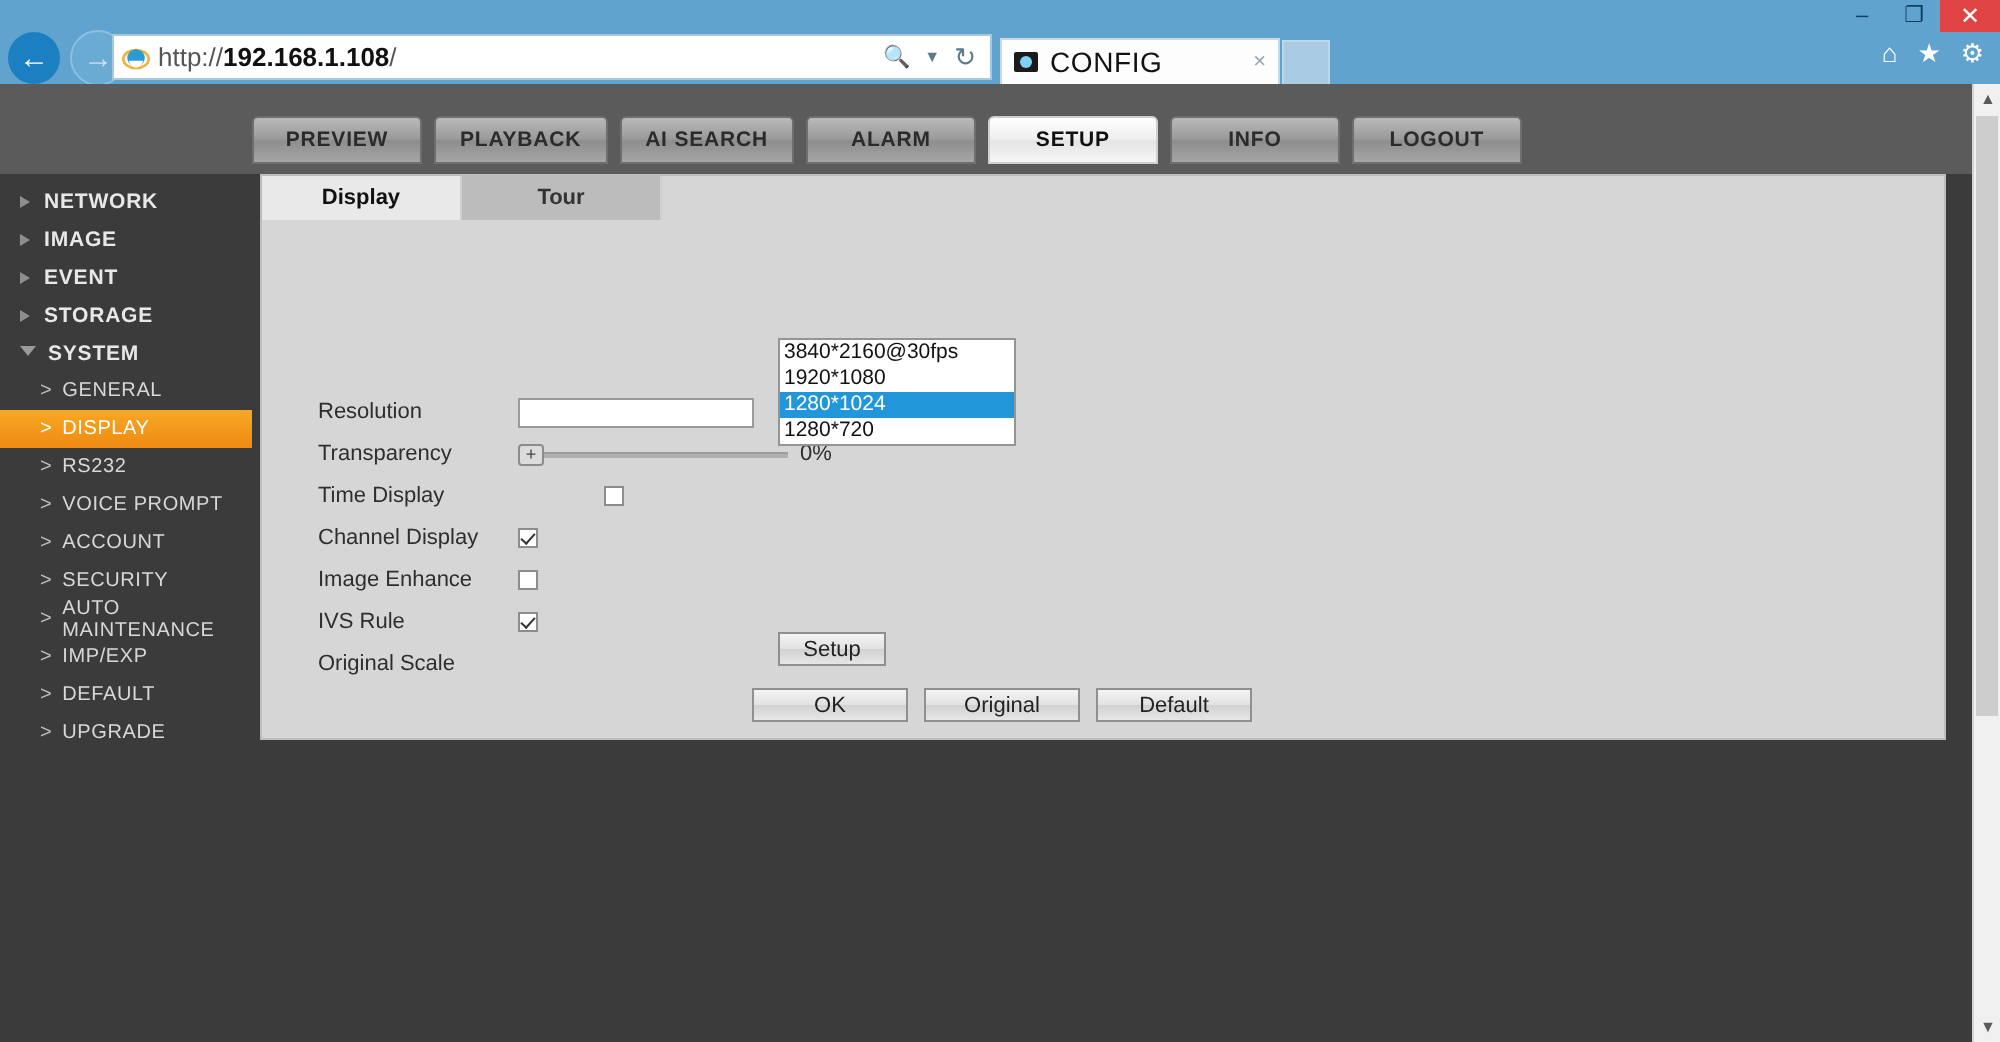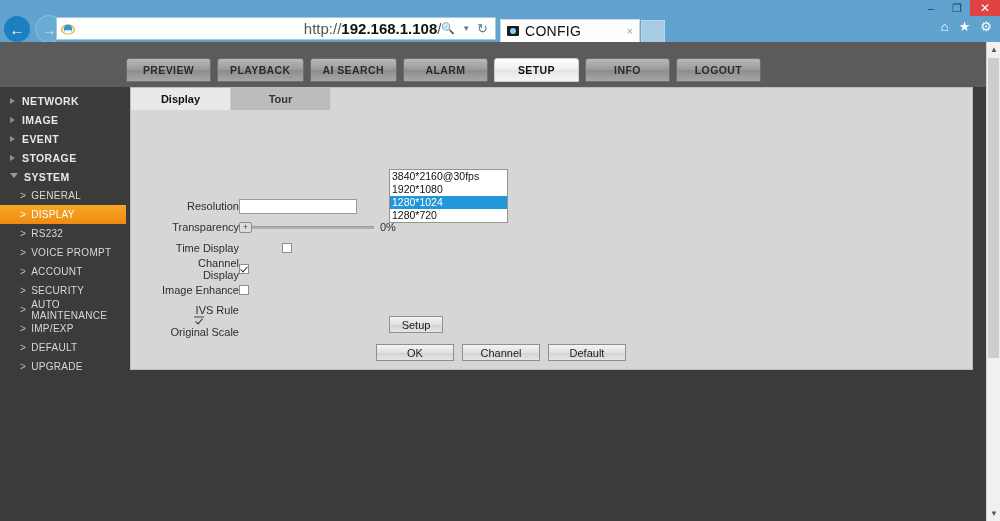--- a/index.html
+++ b/index.html
@@ -13,21 +13,21 @@
   .ie-chrome{position:absolute;left:0;top:0;width:1000px;height:42px;background:#61a3cf;}
   .win-ctrls{position:absolute;right:0;top:0;height:16px;display:flex;align-items:stretch;}
   .win-btn{width:26px;display:flex;align-items:center;justify-content:center;color:#12405e;font-size:11px;line-height:1;}
   .win-btn.close{background:#e04343;color:#fff;width:30px;font-size:12px;}
   .navbtns{position:absolute;left:4px;top:15px;display:flex;align-items:center;}
   .navcirc{width:26px;height:26px;border-radius:50%;display:flex;align-items:center;justify-content:center;font-size:15px;}
   .navcirc.back{background:#1c7fc2;color:#fff;font-weight:bold;}
   .navcirc.fwd{background:#6aabd4;color:#cfe3f1;border:1px solid #8cc0e0;}
   .urlbar{position:absolute;left:56px;top:17px;width:440px;height:23px;background:#fff;border:1px solid #a8c8dc;display:flex;align-items:center;padding:0 4px;box-sizing:border-box;}
   .url-fav{width:14px;height:14px;margin-right:4px;display:block;}
-  .url-text{font-size:15px;color:#555;flex:1;white-space:nowrap;overflow:hidden;text-align:right;}
+  .url-text{font-size:13px;color:#555;flex:1;white-space:nowrap;overflow:hidden;}
   .url-text b{color:#111;font-weight:bold;}
   .url-right{display:flex;align-items:center;gap:7px;color:#5c7c8d;font-size:11px;padding-right:3px;}
   .tabstrip{position:absolute;left:500px;top:19px;display:flex;align-items:flex-end;}
   .tab{width:140px;height:23px;background:#fdfdfd;border:1px solid #c9d8e2;border-bottom:none;display:flex;align-items:center;padding:0 6px;box-sizing:border-box;}
   .tab-ico{width:12px;height:10px;background:#1b1b1b;border-radius:1px;margin-right:6px;position:relative;flex:none;}
   .tab-ico:after{content:"";position:absolute;left:3px;top:2px;width:6px;height:6px;border-radius:50%;background:#7fd0f5;}
   .tab-label{font-size:14px;color:#111;flex:1;letter-spacing:.3px;}
   .tab-x{font-size:11px;color:#9aa6ad;}
   .tab-new{width:22px;height:21px;background:#a8cbe2;border:1px solid #bcd7e8;border-bottom:none;margin-left:1px;}
   .ie-tools{position:absolute;right:8px;top:20px;display:flex;gap:10px;color:#fff;font-size:13px;line-height:1;}
@@ -54,21 +54,21 @@
   .s-sub.active .gt{color:#fff;}
 
   
   .content{position:absolute;left:130px;top:45px;width:843px;height:283px;background:#d6d6d6;border:1px solid #bdbdbd;box-sizing:border-box;}
   .subtabs{position:absolute;left:0;top:0;height:22px;display:flex;}
   .stab{width:100px;height:22px;display:flex;align-items:center;justify-content:center;font-size:11px;font-weight:bold;color:#333;background:#bcbcbc;border-right:1px solid #cfcfcf;box-sizing:border-box;}
   .stab.active{background:#e9e9e9;color:#111;}
   .panel-body{position:absolute;left:0;top:22px;width:100%;}
 
   .row{position:absolute;left:28px;height:14px;display:flex;align-items:center;}
-  .rlabel{width:80px;font-size:11px;color:#2e2e2e;text-align:right;}
+  .rlabel{width:100px;font-size:11px;color:#2e2e2e;}
   .ctrl{position:relative;}
   .selbox{width:118px;height:15px;background:#fff;border:1px solid #9a9a9a;box-sizing:border-box;}
   .cbx{width:10px;height:10px;background:#fff;border:1px solid #8d8d8d;box-sizing:border-box;position:relative;display:block;}
   .cbx.on:after{content:"";position:absolute;left:2px;top:0px;width:3px;height:6px;border:solid #333;border-width:0 1.4px 1.4px 0;transform:rotate(42deg);}
   .slider{position:relative;width:135px;height:10px;}
   .slider .track{position:absolute;left:0;top:4px;width:135px;height:2px;background:#b0b0b0;border-top:1px solid #9c9c9c;}
   .slider .knob{position:absolute;left:0px;top:0px;width:13px;height:11px;background:#dcdcdc;border:1px solid #8c8c8c;border-radius:2px;display:flex;align-items:center;justify-content:center;font-size:9px;color:#444;line-height:1;box-sizing:border-box;}
   .pct{font-size:11px;color:#2e2e2e;margin-left:6px;}
 
   .btn{background:linear-gradient(180deg,#f4f4f4 0%,#e1e1e1 50%,#d2d2d2 51%,#e6e6e6 100%);
@@ -250,33 +250,33 @@
       <div class="row" style="top:152px;">
         <div class="rlabel">Channel Display</div>
         <span class="cbx on"></span>
       </div>
 
       <div class="row" style="top:173px;">
         <div class="rlabel">Image Enhance</div>
         <span class="cbx"></span>
       </div>
 
-      <div class="row" style="top:194px;flex-direction:column;">
+      <div class="row" style="top:194px;">
         <div class="rlabel">IVS Rule</div>
         <span class="cbx on"></span>
       </div>
 
       <div class="row" style="top:215px;">
         <div class="rlabel">Original Scale</div>
       </div>
       <div class="btn btn-setup">Setup</div>
 
       <div class="btn-row">
         <div class="btn">OK</div>
-        <div class="btn">Channel</div>
+        <div class="btn">Original</div>
         <div class="btn">Default</div>
       </div>
 
       <div class="dropdown">
         <div class="dd-item">3840*2160@30fps</div>
         <div class="dd-item">1920*1080</div>
         <div class="dd-item sel">1280*1024</div>
         <div class="dd-item">1280*720</div>
       </div>
 

